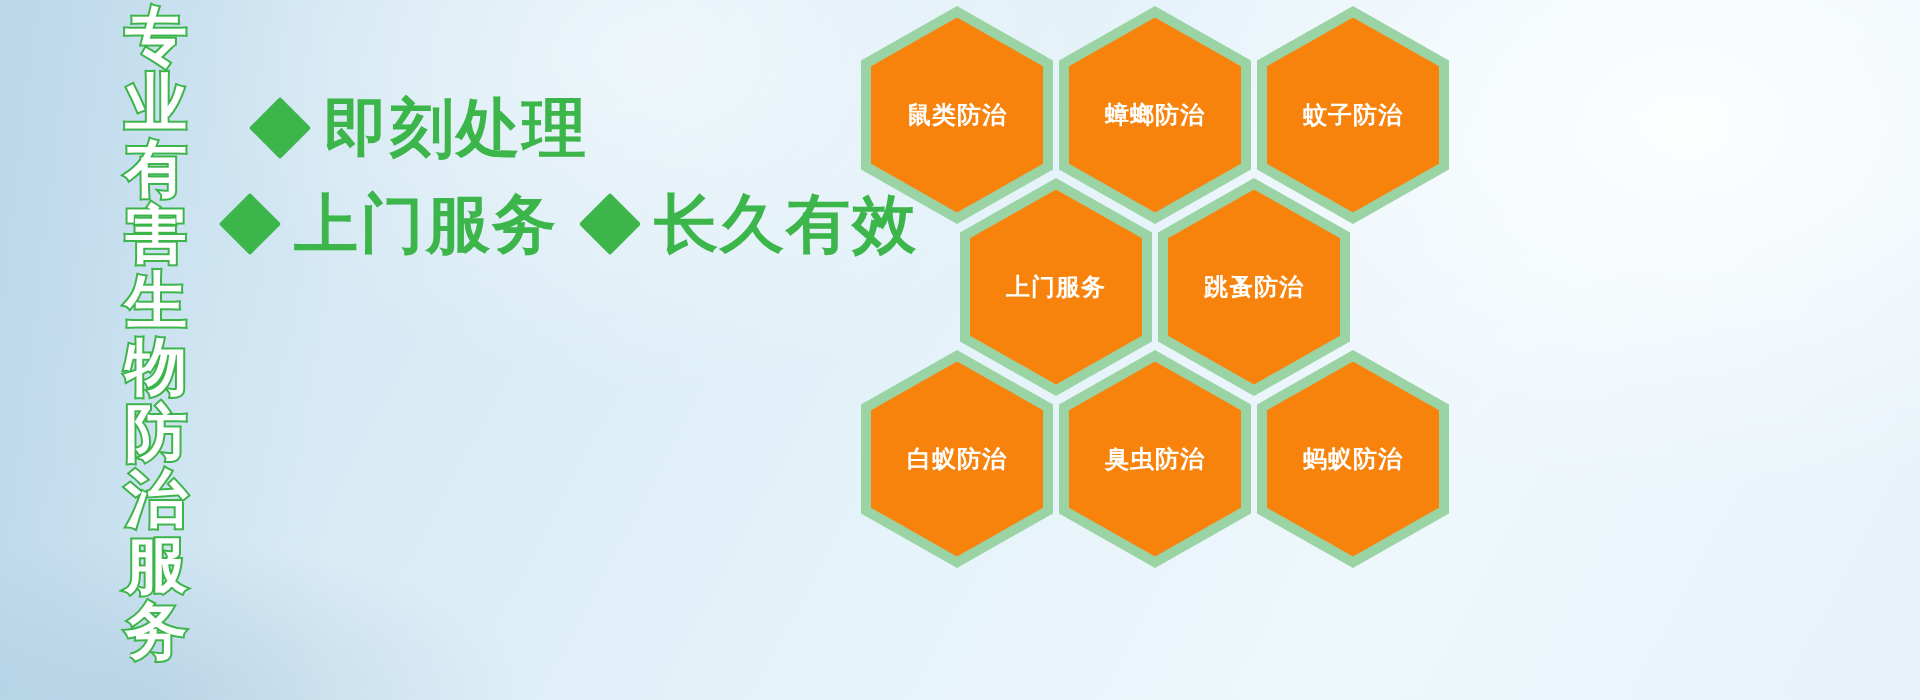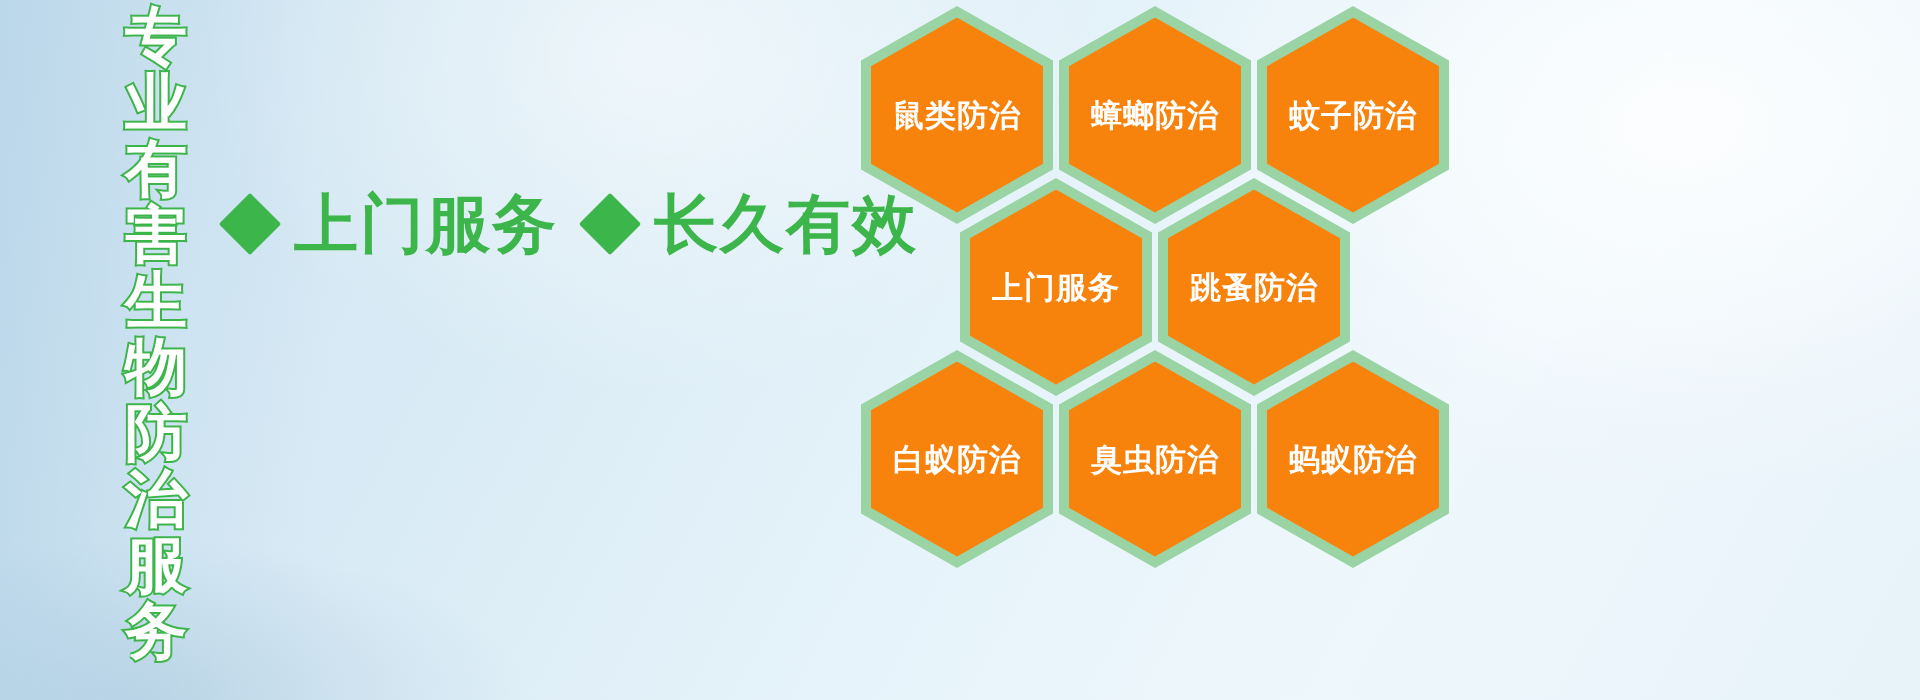--- a/index.html
+++ b/index.html
@@ -84,21 +84,21 @@
   }
   .hex .inner{
     width:172px;height:195px;
     -webkit-clip-path:polygon(50% 0%,100% 25%,100% 75%,50% 100%,0% 75%,0% 25%);
     clip-path:polygon(50% 0%,100% 25%,100% 75%,50% 100%,0% 75%,0% 25%);
     background:#f7830d;
     display:flex;align-items:center;justify-content:center;
   }
   .hex .lbl{
     font-family:"DejaVu Sans","Liberation Sans",sans-serif;
-    font-size:31px;font-weight:700;color:#ffffff;letter-spacing:1px;
+    font-size:24px;font-weight:700;color:#ffffff;letter-spacing:1px;
     white-space:nowrap;text-align:center;line-height:1;
   }
 </style>
 </head>
 <body>
 
 <div id="stage">
 
   <div class="vtitle">
     <span class="ch">专</span>
@@ -110,20 +110,24 @@
     <span class="ch">防</span>
     <span class="ch">治</span>
     <span class="ch">服</span>
     <span class="ch">务</span>
   </div>
 
   <div class="features">
 
     <div class="frow">
       <span class="gap"></span>
+      <div class="fitem">
+        <span class="diamond"></span>
+        <span class="ftext">即刻处理</span>
+      </div>
     </div>
 
     <div class="frow">
       <div class="fitem">
         <span class="diamond"></span>
         <span class="ftext">上门服务</span>
       </div>
       <span class="gap"></span>
       <div class="fitem">
         <span class="diamond"></span>

